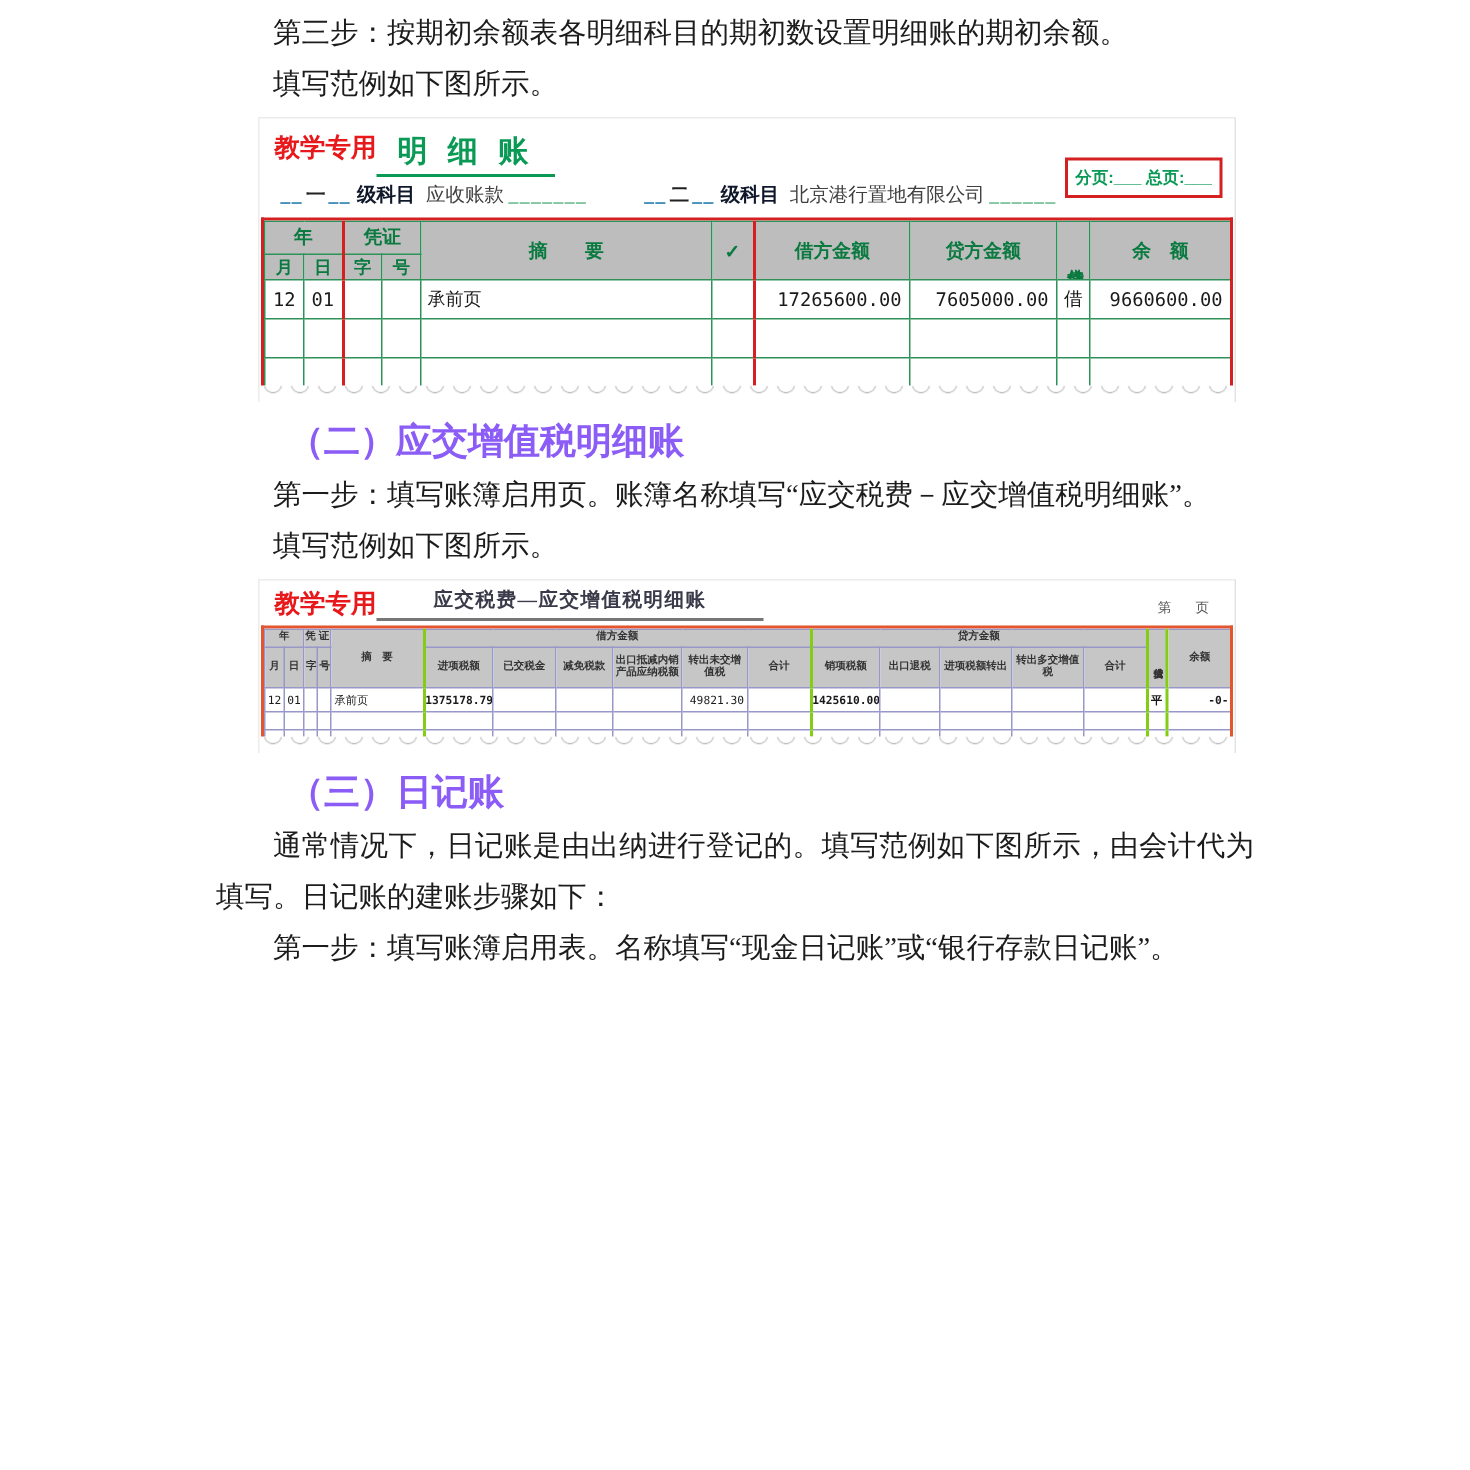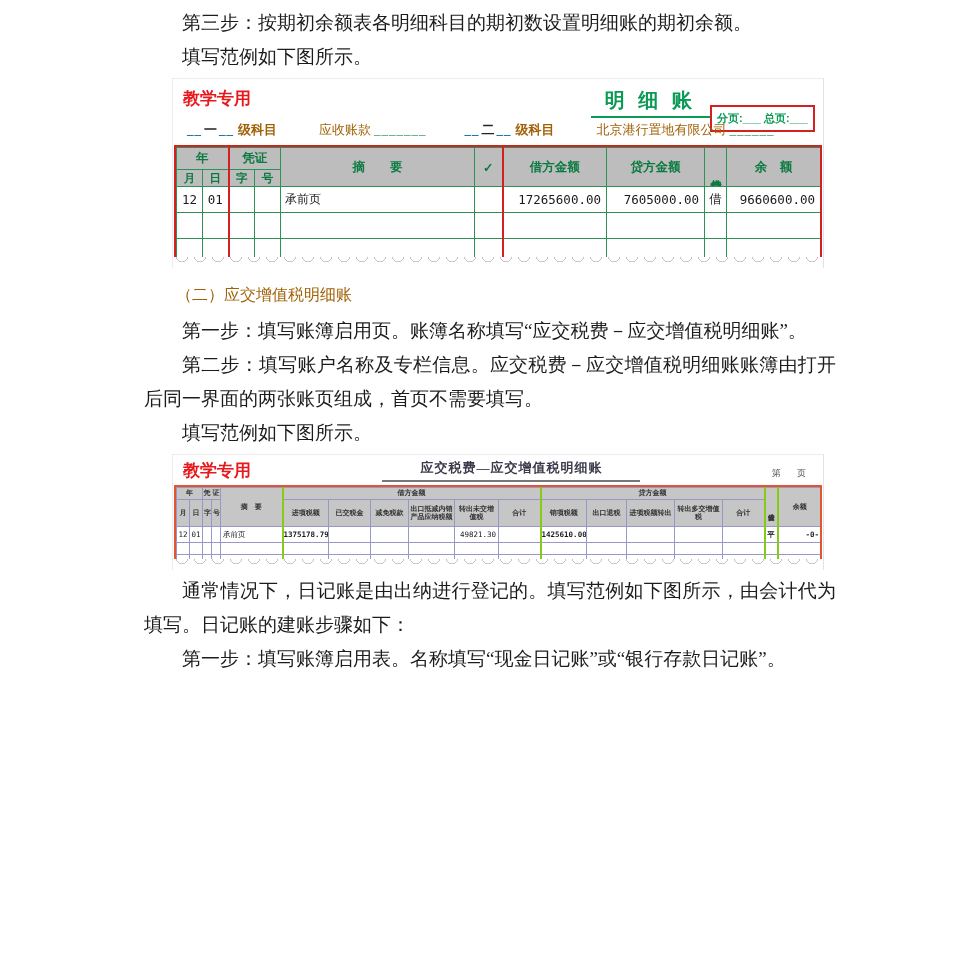--- a/index.html
+++ b/index.html
@@ -1,56 +1,56 @@
 <!DOCTYPE html>
 <html lang="zh"><head>
 <meta charset="utf-8">
 <style>
   html,body{margin:0;padding:0;background:#ffffff;}
   body{width:980px;height:980px;overflow:hidden;font-family:"Liberation Serif",serif;color:#1c1c1c;}
   .page{box-sizing:border-box;width:980px;height:980px;padding:6px 144px 0 144px;}
   p.body{margin:0;font-size:19px;line-height:34px;text-align:justify;}
   p.ind{text-indent:2em;}
-  h2.sec{font-family:"Liberation Sans",sans-serif;font-size:16px;line-height:30px;font-weight:normal;
-         margin:12px 0 4px 0;text-indent:2em;color:#a16207;}
+  h2.sec{font-family:"Liberation Sans",sans-serif;font-size:24px;line-height:30px;font-weight:bold;
+         margin:12px 0 4px 0;text-indent:2em;color:#8b5cf6;}
   
   .figure{width:650px;margin:4px 0 4px 28px;position:relative;background:#fff;
           border-top:1px solid #ececec;border-left:1px solid #ececec;border-right:1px solid #e3e3e3;}
   .torn{height:11px;background-image:radial-gradient(circle 8px at 9px -1px,#ffffff 64%,#a8a8a8 74%,rgba(0,0,0,0) 78%);
         background-size:18px 11px;background-repeat:repeat-x;}
   .stamp{color:#e8191c;font-weight:bold;font-family:"Liberation Sans",sans-serif;font-size:17px;white-space:nowrap;}
   
   .f1-head{display:flex;align-items:flex-start;padding:8px 8px 0 10px;height:40px;box-sizing:border-box;}
-  .f1-titlewrap{flex:1;text-align:right;}
+  .f1-titlewrap{flex:1;text-align:left;}
   .f1-title{display:inline-block;font-family:"Liberation Sans",sans-serif;font-weight:bold;font-size:20px;
             color:#0a9a55;letter-spacing:4px;border-bottom:2px solid #0a9a55;padding:0 14px 2px 14px;}
   .f1-pagebox{border:2px solid #d42020;color:#0a9a55;font-family:"Liberation Sans",sans-serif;
               font-weight:bold;font-size:11px;padding:4px 5px;white-space:nowrap;margin-top:18px;}
   .f1-subject{display:flex;align-items:baseline;font-size:13px;padding:2px 8px 3px 14px;height:21px;white-space:nowrap;}
   .sub-dash{color:#0369a1;font-weight:bold;letter-spacing:1px;}
   .sub-num{font-weight:bold;color:#222;padding:0 2px;}
-  .sub-label{color:#a16207;font-family:Liberation Serif, serif;font-weight:bold;padding:0 4px;}
-  .sub-value{color:#a16207;padding:0 3px;margin-left:35px;}
+  .sub-label{color:#0f172a;font-family:Liberation Serif, serif;font-weight:bold;padding:0 4px;}
+  .sub-value{color:#404040;padding:0 3px;}
   .sub-tail{color:#16934f;letter-spacing:1px;}
   .f1-sp{width:38px;}
   .t1clip{margin:0 1px;border:2px solid #d42020;border-bottom:none;height:110px;overflow:hidden;}
   table.t1{border-collapse:collapse;table-layout:fixed;width:644px;font-family:"Liberation Sans",sans-serif;}
   .t1 th,.t1 td{border:1px solid #2e9158;padding:0;overflow:hidden;}
   .t1 th{background:#bdbdbd;color:#0a7a40;font-weight:bold;font-size:12.5px;}
   .t1 .redl{border-left:2px solid #d42020;}
   .t1 .h1{height:22px;} .t1 .h2r th{height:16px;font-size:11.5px;}
   .t1 td{font-size:12.5px;color:#1a1a1a;height:25px;}
   .t1 .mono{font-family:"DejaVu Sans Mono",monospace;}
   .t1 .amt{text-align:right;padding-right:5px;}
   .t1 .ctr{text-align:center;}
   .t1 .sum{text-align:left;padding-left:4px;font-size:12px;}
   .vert1{writing-mode:vertical-rl;text-orientation:upright;line-height:1;margin:0 auto;font-size:11px;letter-spacing:0;}
   
   .f2-head{display:flex;align-items:flex-end;padding:7px 10px 3px 10px;height:30px;box-sizing:border-box;}
-  .f2-titlewrap{flex:1;text-align:center;}
+  .f2-titlewrap{flex:1;}
   .f2-title{display:inline-block;font-size:13px;color:#3a3a4a;font-weight:bold;letter-spacing:1px;
             border-bottom:2px solid #777;padding:0 38px 3px 38px;}
   .f2-page{font-size:9px;color:#555;letter-spacing:7px;white-space:nowrap;padding-bottom:2px;}
   .t2clip{margin:0 1px;border:2px solid #e2552e;border-bottom:none;height:72px;overflow:hidden;}
   table.t2{border-collapse:collapse;table-layout:fixed;width:645px;font-family:"Liberation Sans",sans-serif;}
   .t2 th,.t2 td{border:1px solid #9797c8;padding:0;overflow:hidden;}
   .t2 th{background:#c6c6c6;color:#333;font-weight:bold;font-size:7px;line-height:1.15;}
   .t2 .orl{border-left:2px solid #84cc16;font-weight:bold;}
   .t2 .g1{height:12px;font-size:7.5px;}
   .t2 .h2r th{height:24px;padding:1px;}
@@ -159,21 +159,20 @@
               <td></td>
         </tr>
       </tbody>
         </table>
     </div>
     <div class="torn"></div>
   </div>
 
   <h2 class="sec">（二）应交增值税明细账</h2>
   <p class="body ind">第一步：填写账簿启用页。账簿名称填写“应交税费－应交增值税明细账”。</p>
-  <p class="body ind">第二步：填写账户名称及专栏信息。应交税费－应交增值税明细账账簿由打开后同一界面的两张账页组成，首页不需要填写。</p>
   <p class="body ind">填写范例如下图所示。</p>
 
   <div class="figure">
     <div class="f2-head">
       <span class="stamp">教学专用</span>
       <span class="f2-titlewrap"><span class="f2-title">应交税费—应交增值税明细账</span></span>
       <span class="f2-page">第 页</span>
     </div>
     <div class="t2clip">
       <table class="t2">
@@ -283,16 +282,17 @@
               <td></td>
               <td class="orl"></td>
               <td class="orl"></td>
         </tr>
       </tbody>
         </table>
     </div>
     <div class="torn"></div>
   </div>
 
+  <h2 class="sec">（三）日记账</h2>
   <p class="body ind">通常情况下，日记账是由出纳进行登记的。填写范例如下图所示，由会计代为填写。日记账的建账步骤如下：</p>
   <p class="body ind">第一步：填写账簿启用表。名称填写“现金日记账”或“银行存款日记账”。</p>
 
 </div>
 
 </body></html>

